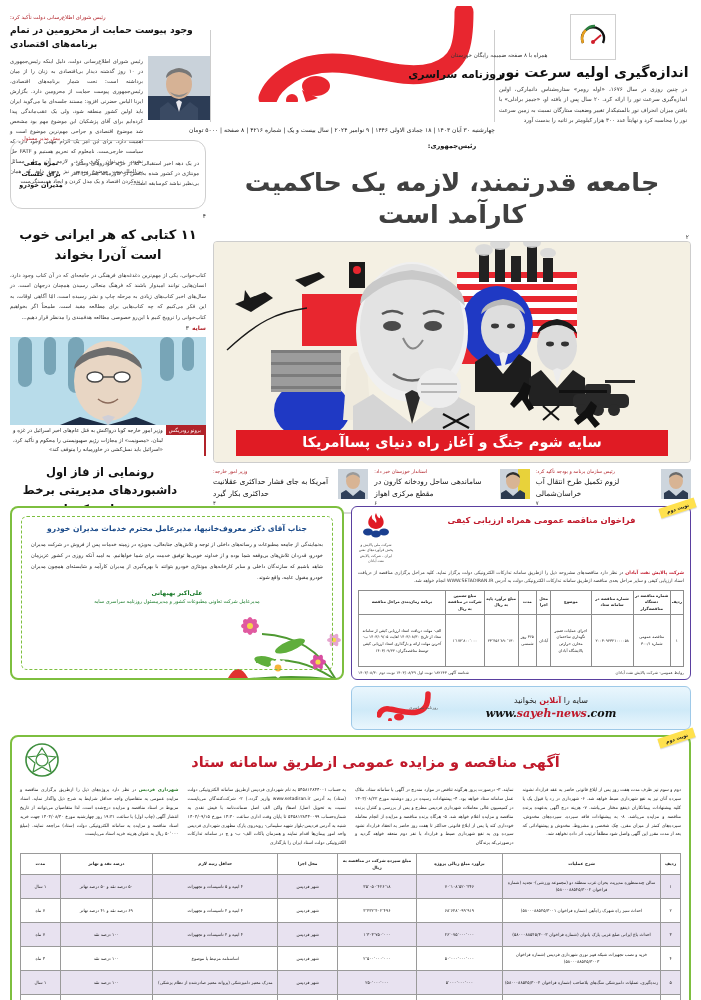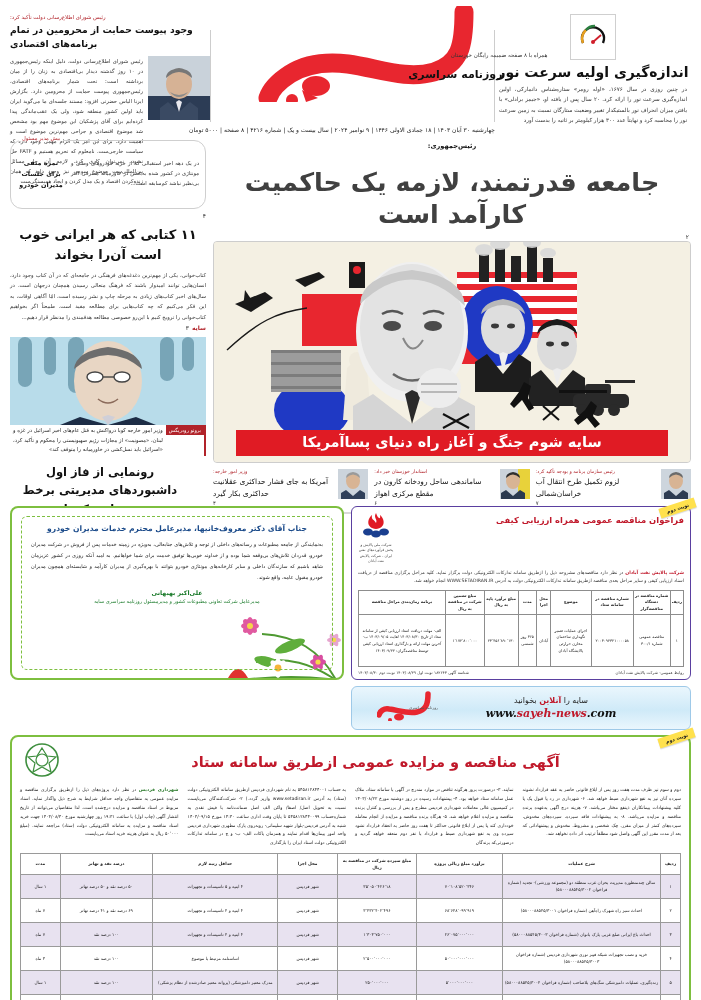--- a/index.html
+++ b/index.html
@@ -112,21 +112,21 @@
   .rule { height:2px; background:#d9d9d9; margin:6px 0 0 0; }
 
   
   .ads-row { display:flex; gap:7px; margin-top:6px; }
 
   
   .ad-tender { width:340px; flex:none; border:1.5px solid #5a3fa0; border-radius:6px; padding:5px 6px 4px 6px; position:relative; background:#fff; }
   .tender-top { display:flex; align-items:flex-start; gap:5px; }
   .tender-logo { width:36px; flex:none; text-align:center; }
   .tender-logo-sub { font-size:3.6px; color:#444; line-height:1.5; margin-top:1px; }
-  .tender-headwrap { flex:1; padding-top:3px; }
+  .tender-headwrap { flex:1; text-align:center; padding-top:3px; }
   .tender-head { font-size:8.4px; font-weight:bold; color:#c0192b; letter-spacing:-.2px;}
   .tender-lead { font-size:4.6px; line-height:1.85; color:#333; text-align:justify; margin-top:4px; }
   .tender-lead b { color:#c0192b; }
   .stamp {
     position:absolute; top:-4px; right:-6px; background:#ffe14d; color:#222;
     font-size:5px; font-weight:bold; padding:2px 7px; transform:rotate(-18deg);
     box-shadow:0 1px 1px rgba(0,0,0,.15);
   }
   table.t1 { width:100%; border-collapse:collapse; margin-top:4px; }
   table.t1 th, table.t1 td { border:1px solid #8d8d8d; font-size:3.9px; padding:2px 1px; text-align:center; line-height:1.7; color:#222;}

